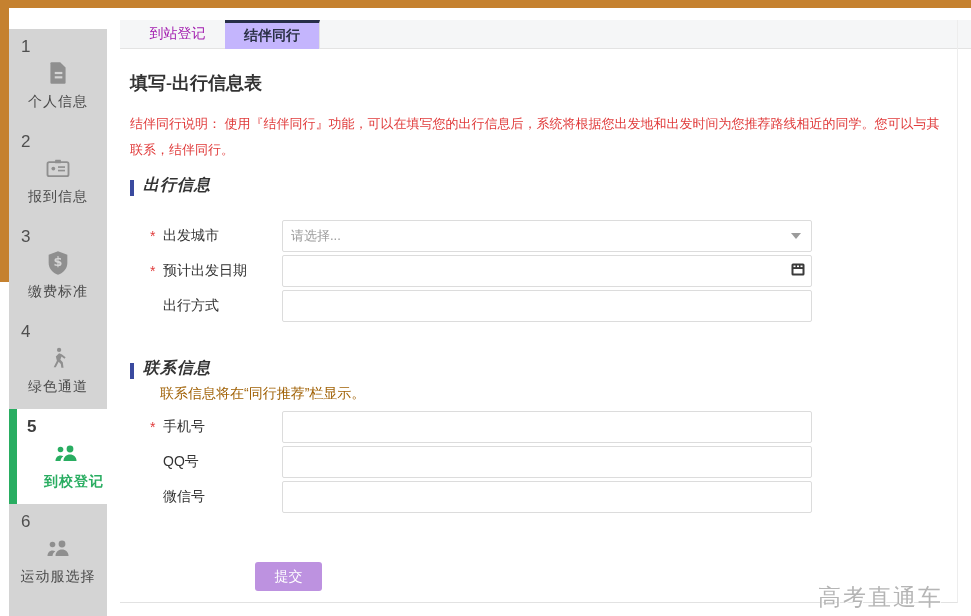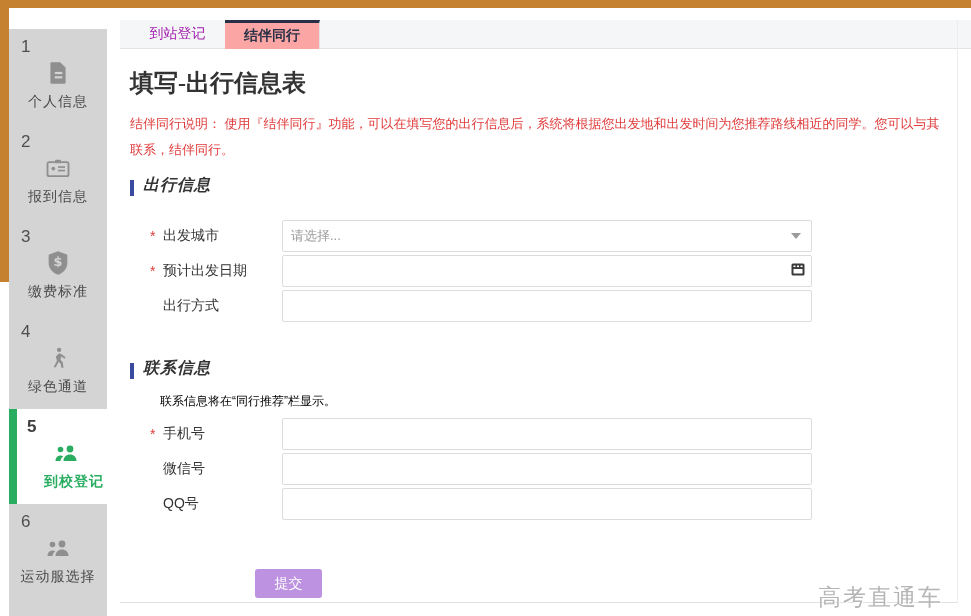--- a/index.html
+++ b/index.html
@@ -28,26 +28,26 @@
 
   
   .tabstrip-bg{position:absolute;left:120px;top:20px;width:851px;height:28px;background:#f5f6f7;border-bottom:1px solid #e3e3e3;z-index:1;}
 
   
   .panel{position:absolute;left:120px;top:20px;width:838px;height:583px;z-index:2;
     background:#ffffff;border-right:1px solid #ededed;border-bottom:1px solid #e2e2e2;box-sizing:border-box;}
   .tabs{display:flex;height:28px;background:#f5f6f7;border-bottom:1px solid #e3e3e3;}
   .tab{width:95px;display:flex;align-items:center;justify-content:center;
     font-size:14px;color:#a21caf;cursor:pointer;box-sizing:border-box;}
-  .tab.active{background:#fca5a5;color:#2b3147;font-weight:bold;border-top:3px solid #272e48;
+  .tab.active{background:#c4b5fd;color:#2b3147;font-weight:bold;border-top:3px solid #272e48;
     border-right:1px solid #e3e3e3;margin-bottom:-1px;}
   .tab.inactive{margin-left:10px;}
 
   .content{position:relative;padding:0 10px;height:554px;box-sizing:border-box;}
-  h1.page-title{font-size:24px;font-weight:bold;color:#333;margin:22px 0 0 0;line-height:24px;font-family:Liberation Serif, serif;}
+  h1.page-title{font-size:18px;font-weight:bold;color:#333;margin:22px 0 0 0;line-height:24px;font-family:Liberation Serif, serif;}
   .desc{color:#e03a3a;font-size:13px;line-height:26px;margin:16px 0 0 0;width:818px;}
 
   .section-header{display:flex;align-items:flex-end;margin-top:12px;font-style:italic;}
   .section-header .bar{width:4px;height:16px;background:#3a4a9f;margin-right:9px;}
   .section-header .txt{font-size:16px;font-weight:bold;color:#333;letter-spacing:1px;}
 
   .form{margin-top:26px;}
   .row{display:flex;align-items:center;margin-bottom:7px;height:28px;}
   .row .flabel{width:152px;box-sizing:border-box;padding-left:20px;font-size:14px;color:#333;display:flex;align-items:center;}
   .req{color:#e03a3a;margin-right:5px;font-size:14px;width:8px;display:inline-block;}
@@ -55,21 +55,21 @@
   .ctrl{width:530px;height:28px;box-sizing:border-box;border:1px solid #dcdcdc;border-radius:2px;
     background:#fff;font-size:13px;color:#333;padding:15px 8px;outline:none;
     font-family:"Liberation Sans","DejaVu Sans",sans-serif;}
   .selectbox{display:flex;align-items:center;cursor:pointer;}
   .selectbox .ph{color:#9b9b9b;flex:1;}
   .arrow{width:0;height:0;border-left:5px solid transparent;border-right:5px solid transparent;
     border-top:6px solid #9b9b9b;margin-right:2px;}
   .cal{position:absolute;right:6px;top:6px;cursor:pointer;display:block;}
 
   .section2{margin-top:38px;}
-  .note{color:#000000;font-size:12px;margin:14px 0 10px 30px;}
+  .note{color:#a16207;font-size:14px;margin:6px 0 10px 30px;}
 
   .submit{margin:44px 0 0 125px;width:67px;height:29px;background:#bd92e0;color:#fff;
     border:none;border-radius:3px;font-size:14px;cursor:pointer;
     font-family:"Liberation Sans","DejaVu Sans",sans-serif;}
 
   .watermark{position:absolute;right:14px;bottom:12px;font-size:23px;color:#b5b5b5;
     letter-spacing:2px;text-shadow:1px 1px 0 #ffffff;}
 </style>
 </head>
 <body>
@@ -229,35 +229,35 @@
           <span>手机号</span>
         </div>
         <div class="field">
           <input class="ctrl" type="text" style="">
         </div>
       </div>
 
       <div class="row">
         <div class="flabel">
           <span class="req"></span>
+          <span>QQ号</span>
+        </div>
+        <div class="field">
+          <input class="ctrl" type="text" style="">
+        </div>
+      </div>
+
+      <div class="row">
+        <div class="flabel">
+          <span class="req"></span>
           <span>微信号</span>
         </div>
         <div class="field">
           <input class="ctrl" type="text" style="">
         </div>
       </div>
-
-      <div class="row">
-        <div class="flabel">
-          <span class="req"></span>
-          <span>QQ号</span>
-        </div>
-        <div class="field">
-          <input class="ctrl" type="text" style="">
-        </div>
-      </div>
     </div>
 
     <button class="submit">提交</button>
 
     <div class="watermark">高考直通车</div>
   </div>
 </main>
 
 </body></html>

